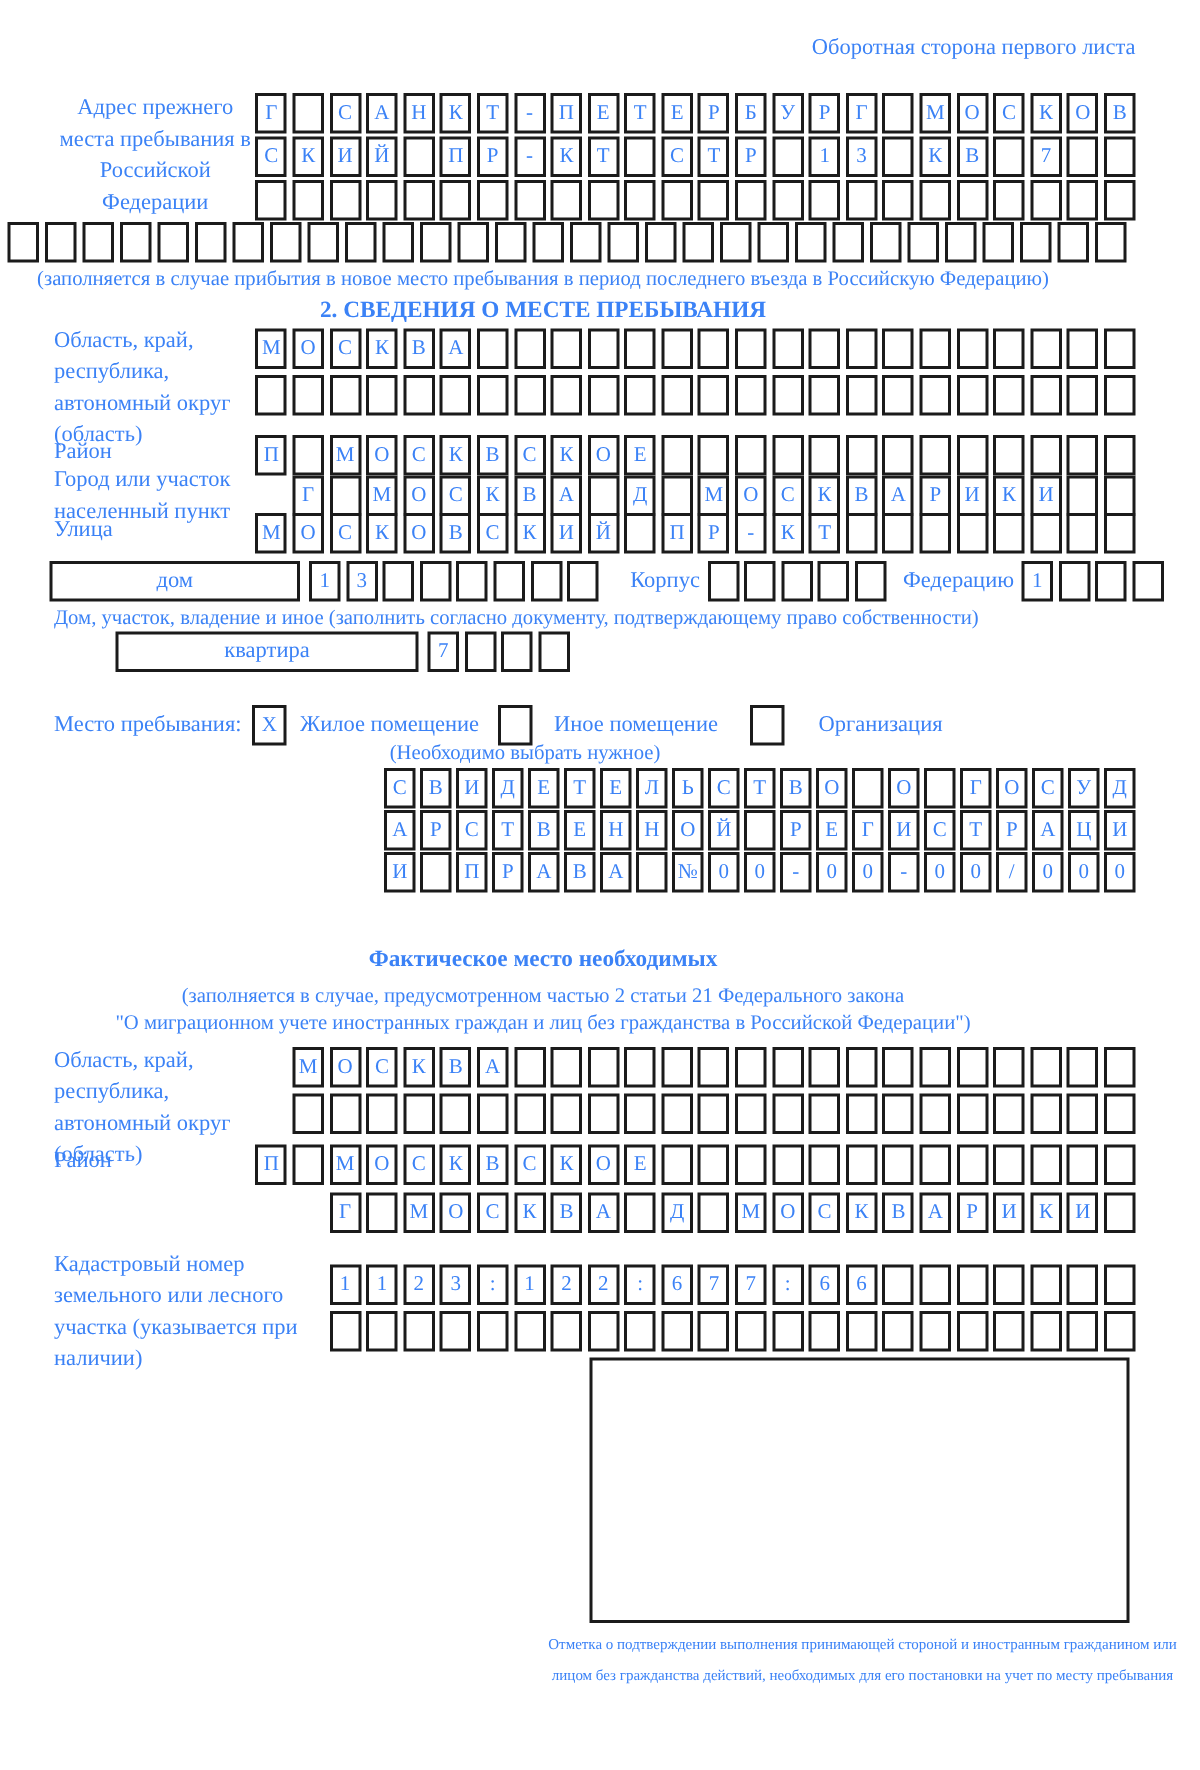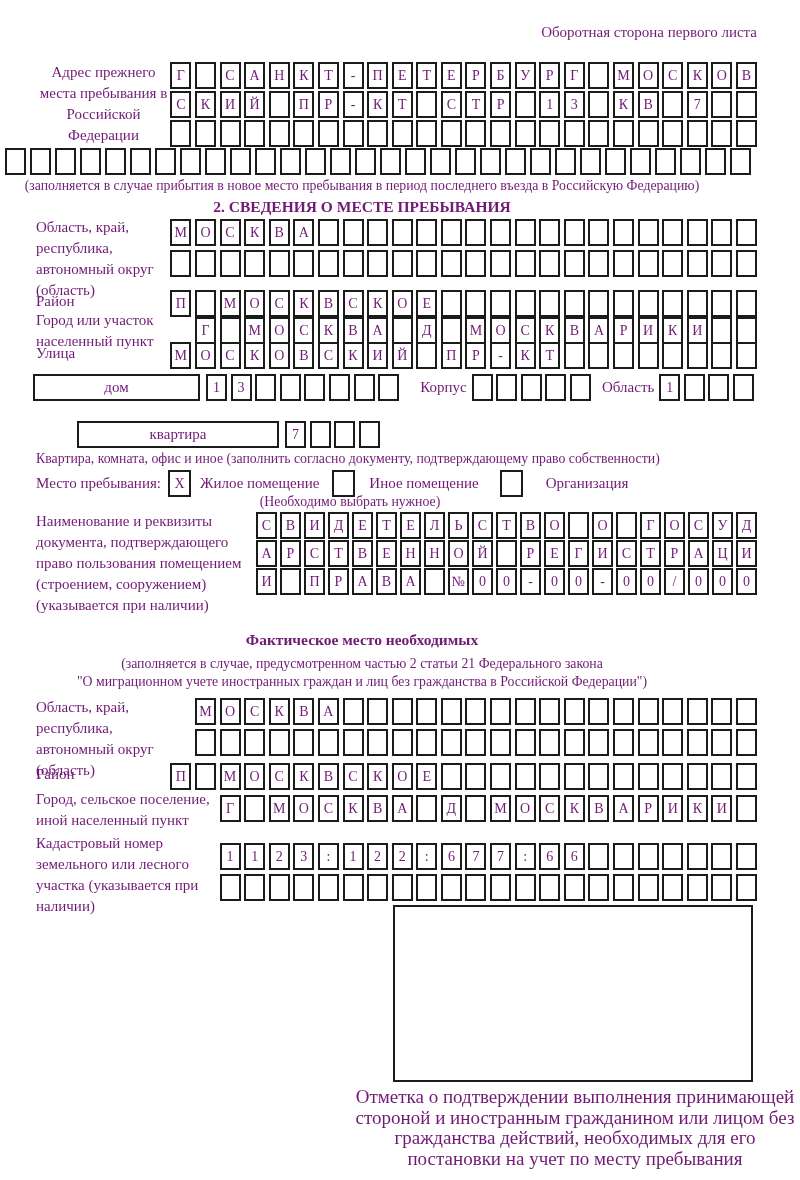--- a/index.html
+++ b/index.html
@@ -1,17 +1,17 @@
 <!DOCTYPE html>
 <html><head>
 <meta charset="utf-8">
 <style>
   html,body{margin:0;padding:0;background:#fff;}
   .page{position:relative;width:800px;height:1180px;background:#fff;overflow:hidden;
-        font-family:"Liberation Serif",serif;color:#701a75;font-size:15px;}
+        font-family:"Liberation Serif",serif;color:#3b82f6;font-size:15px;}
   .abs{position:absolute;}
   .boxes{display:flex;gap:3.6px;}
   .cb{flex:0 0 auto;box-sizing:content-box;width:17px;height:23px;border:2px solid #1b1b1b;
       display:flex;align-items:center;justify-content:center;font-size:14px;line-height:1;background:#fff;}
   .longbox{box-sizing:content-box;height:23px;border:2px solid #1b1b1b;display:flex;
       align-items:center;justify-content:center;font-size:15px;background:#fff;}
   .note{font-size:13.8px;}
   .centerline{left:0;width:724px;text-align:center;}
   .bold{font-weight:bold;}
   .label{line-height:21px;}
@@ -293,54 +293,53 @@
         <span class="cb"></span>
       </div>
     <span class="txt" style="margin-left:21px;">Корпус</span>
     <div class="boxes" style="margin-left:5px;">
         <span class="cb"></span>
         <span class="cb"></span>
         <span class="cb"></span>
         <span class="cb"></span>
         <span class="cb"></span>
       </div>
-    <span class="txt" style="margin-left:11px;">Область</span>
+    <span class="txt" style="margin-left:11px;">Федерацию</span>
     <div class="boxes" style="margin-left:5px;">
         <span class="cb">1</span>
         <span class="cb"></span>
         <span class="cb"></span>
         <span class="cb"></span>
       </div>
   </div>
+  <div class="abs note" style="top:404px;left:36px;">Дом, участок, владение и иное (заполнить согласно документу, подтверждающему право собственности)</div>
 
   <div class="abs hrow" style="top:421px;left:33px;margin-left:44px;">
     <div class="longbox" style="width:198px;">
       <span>квартира</span>
     </div>
     <div class="boxes" style="margin-left:6px;">
         <span class="cb">7</span>
         <span class="cb"></span>
         <span class="cb"></span>
         <span class="cb"></span>
       </div>
   </div>
-  <div class="abs note" style="top:451px;left:36px;">Квартира, комната, офис и иное (заполнить согласно документу, подтверждающему право собственности)</div>
 
   <div class="abs hrow" style="top:470px;left:36px;">
     <span class="txt">Место пребывания:</span>
     <span class="cb" style="margin-left:7px;width:19px;">X</span>
     <span class="txt" style="margin-left:9px;">Жилое помещение</span>
     <span class="cb" style="margin-left:13px;width:19px;"></span>
     <span class="txt" style="margin-left:14px;">Иное помещение</span>
     <span class="cb" style="margin-left:21px;width:19px;"></span>
     <span class="txt" style="margin-left:23px;">Организация</span>
   </div>
   <div class="abs note" style="top:494px;left:150px;width:400px;text-align:center;">(Необходимо выбрать нужное)</div>
 
-  <div class="abs label" style="top:511px;left:36px;width:215px;">Наименование и реквизиты документа, подтверждающего право пользования помещением (строением, сооружением) (указывается при наличии)</div>
   <div class="abs boxes" style="top:512px;right:43px;gap:3px;">
       <span class="cb">С</span>
       <span class="cb">В</span>
       <span class="cb">И</span>
       <span class="cb">Д</span>
       <span class="cb">Е</span>
       <span class="cb">Т</span>
       <span class="cb">Е</span>
       <span class="cb">Л</span>
       <span class="cb">Ь</span>
@@ -481,21 +480,20 @@
       <span class="cb"></span>
       <span class="cb"></span>
       <span class="cb"></span>
       <span class="cb"></span>
       <span class="cb"></span>
       <span class="cb"></span>
       <span class="cb"></span>
       <span class="cb"></span>
     </div>
 
-  <div class="abs label" style="top:789px;left:36px;width:190px;">Город, сельское поселение, иной населенный пункт</div>
   <div class="abs boxes" style="top:795px;right:43px;">
       <span class="cb">Г</span>
       <span class="cb"></span>
       <span class="cb">М</span>
       <span class="cb">О</span>
       <span class="cb">С</span>
       <span class="cb">К</span>
       <span class="cb">В</span>
       <span class="cb">А</span>
       <span class="cb"></span>
@@ -558,15 +556,15 @@
       <span class="cb"></span>
       <span class="cb"></span>
       <span class="cb"></span>
       <span class="cb"></span>
       <span class="cb"></span>
       <span class="cb"></span>
       <span class="cb"></span>
     </div>
 
   <div class="abs stamp-box" style="top:905px;left:393px;width:360px;height:177px;"></div>
-  <div class="abs" style="top:1087px;left:355px;width:440px;text-align:center;font-size:19px;line-height:20.5px;">Отметка о подтверждении выполнения принимающей стороной и иностранным гражданином или лицом без гражданства действий, необходимых для его постановки на учет по месту пребывания</div>
+  <div class="abs" style="top:1087px;left:355px;width:440px;text-align:center;font-size:10px;line-height:20.5px;">Отметка о подтверждении выполнения принимающей стороной и иностранным гражданином или лицом без гражданства действий, необходимых для его постановки на учет по месту пребывания</div>
 
 </div>
 
 </body></html>

